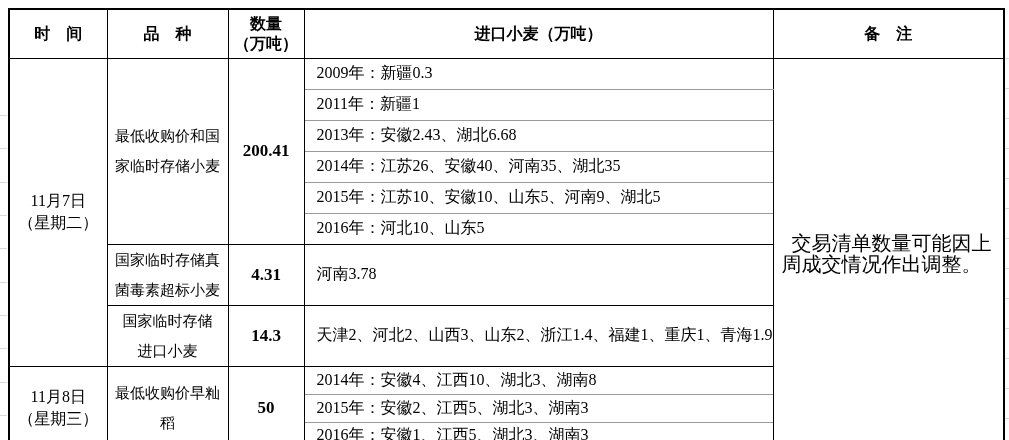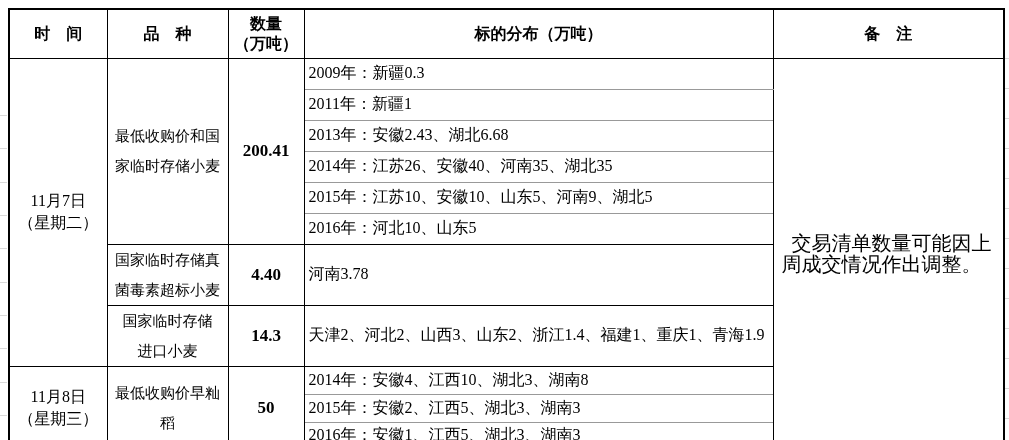--- a/index.html
+++ b/index.html
@@ -35,21 +35,21 @@
   td.time{
     font-size:16px;text-align:center;white-space:pre-line;line-height:22px;
   }
   td.variety{
     font-size:15px;text-align:center;white-space:pre-line;line-height:30px;
   }
   td.qty{
     font-size:17px;text-align:center;font-weight:bold;
   }
   td.dist{
-    font-size:16px;text-align:left;padding:0 4px;white-space:nowrap;
+    font-size:16px;text-align:left;padding:0 12px;white-space:nowrap;
   }
   td.dist.sub{ border-bottom:1px solid #999; }
   td.remark{
     font-weight:normal;font-size:20px;text-align:left;
     padding:4px 8px;text-indent:10px;line-height:21px;
   }
   td.noright{ border-right:0; }
   td.nobottom{ border-bottom:0; }
   tr.rh49{height:49px;margin-top:31px;}
   tr.rh31{height:31px;}
@@ -73,21 +73,21 @@
       <col style="width:469px">
       <col style="width:231px">
     </colgroup>
 
     <tbody>
         <tr class="rh49">
       <th>时　间</th>
       <th>品　种</th>
       <th>数量
 （万吨）</th>
-      <th>标的分布（万吨）</th>
+      <th>进口小麦（万吨）</th>
       <th class="noright">备　注</th>
     </tr>
 
     <tr class="rh31">
       <td class="time" rowspan="8">11月7日
 （星期二）</td>
       <td class="variety" rowspan="6">最低收购价和国
 家临时存储小麦</td>
       <td class="qty" rowspan="6">200.41</td>
       <td class="dist sub">2009年：新疆0.3</td>
@@ -105,21 +105,21 @@
     <tr class="rh31">
       <td class="dist sub">2015年：江苏10、安徽10、山东5、河南9、湖北5</td>
     </tr>
     <tr class="rh31">
       <td class="dist">2016年：河北10、山东5</td>
     </tr>
 
     <tr class="rh54">
       <td class="variety">国家临时存储真
 菌毒素超标小麦</td>
-      <td class="qty">4.40</td>
+      <td class="qty">4.31</td>
       <td class="dist">河南3.78</td>
     </tr>
 
     <tr class="rh50">
       <td class="variety">国家临时存储
 进口小麦</td>
       <td class="qty">14.3</td>
       <td class="dist">天津2、河北2、山西3、山东2、浙江1.4、福建1、重庆1、青海1.9</td>
     </tr>
 

